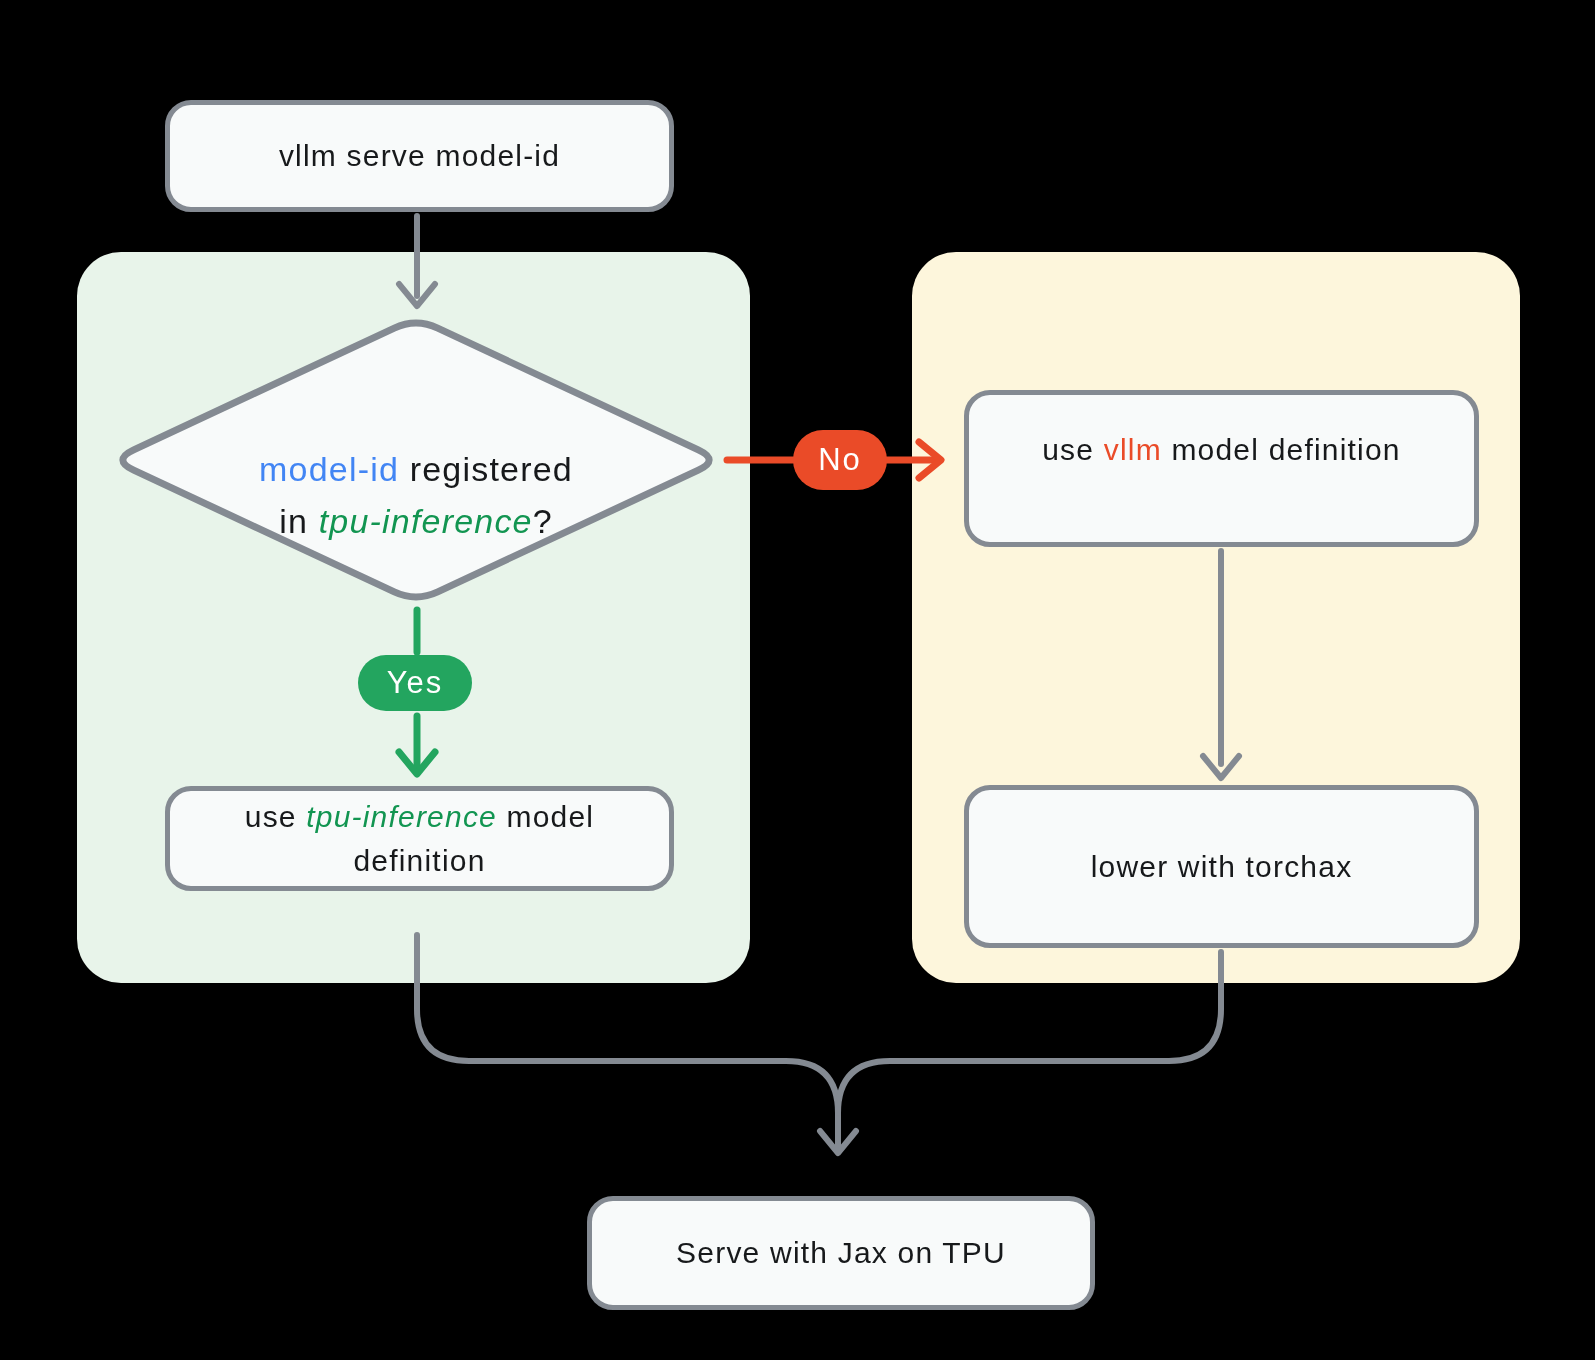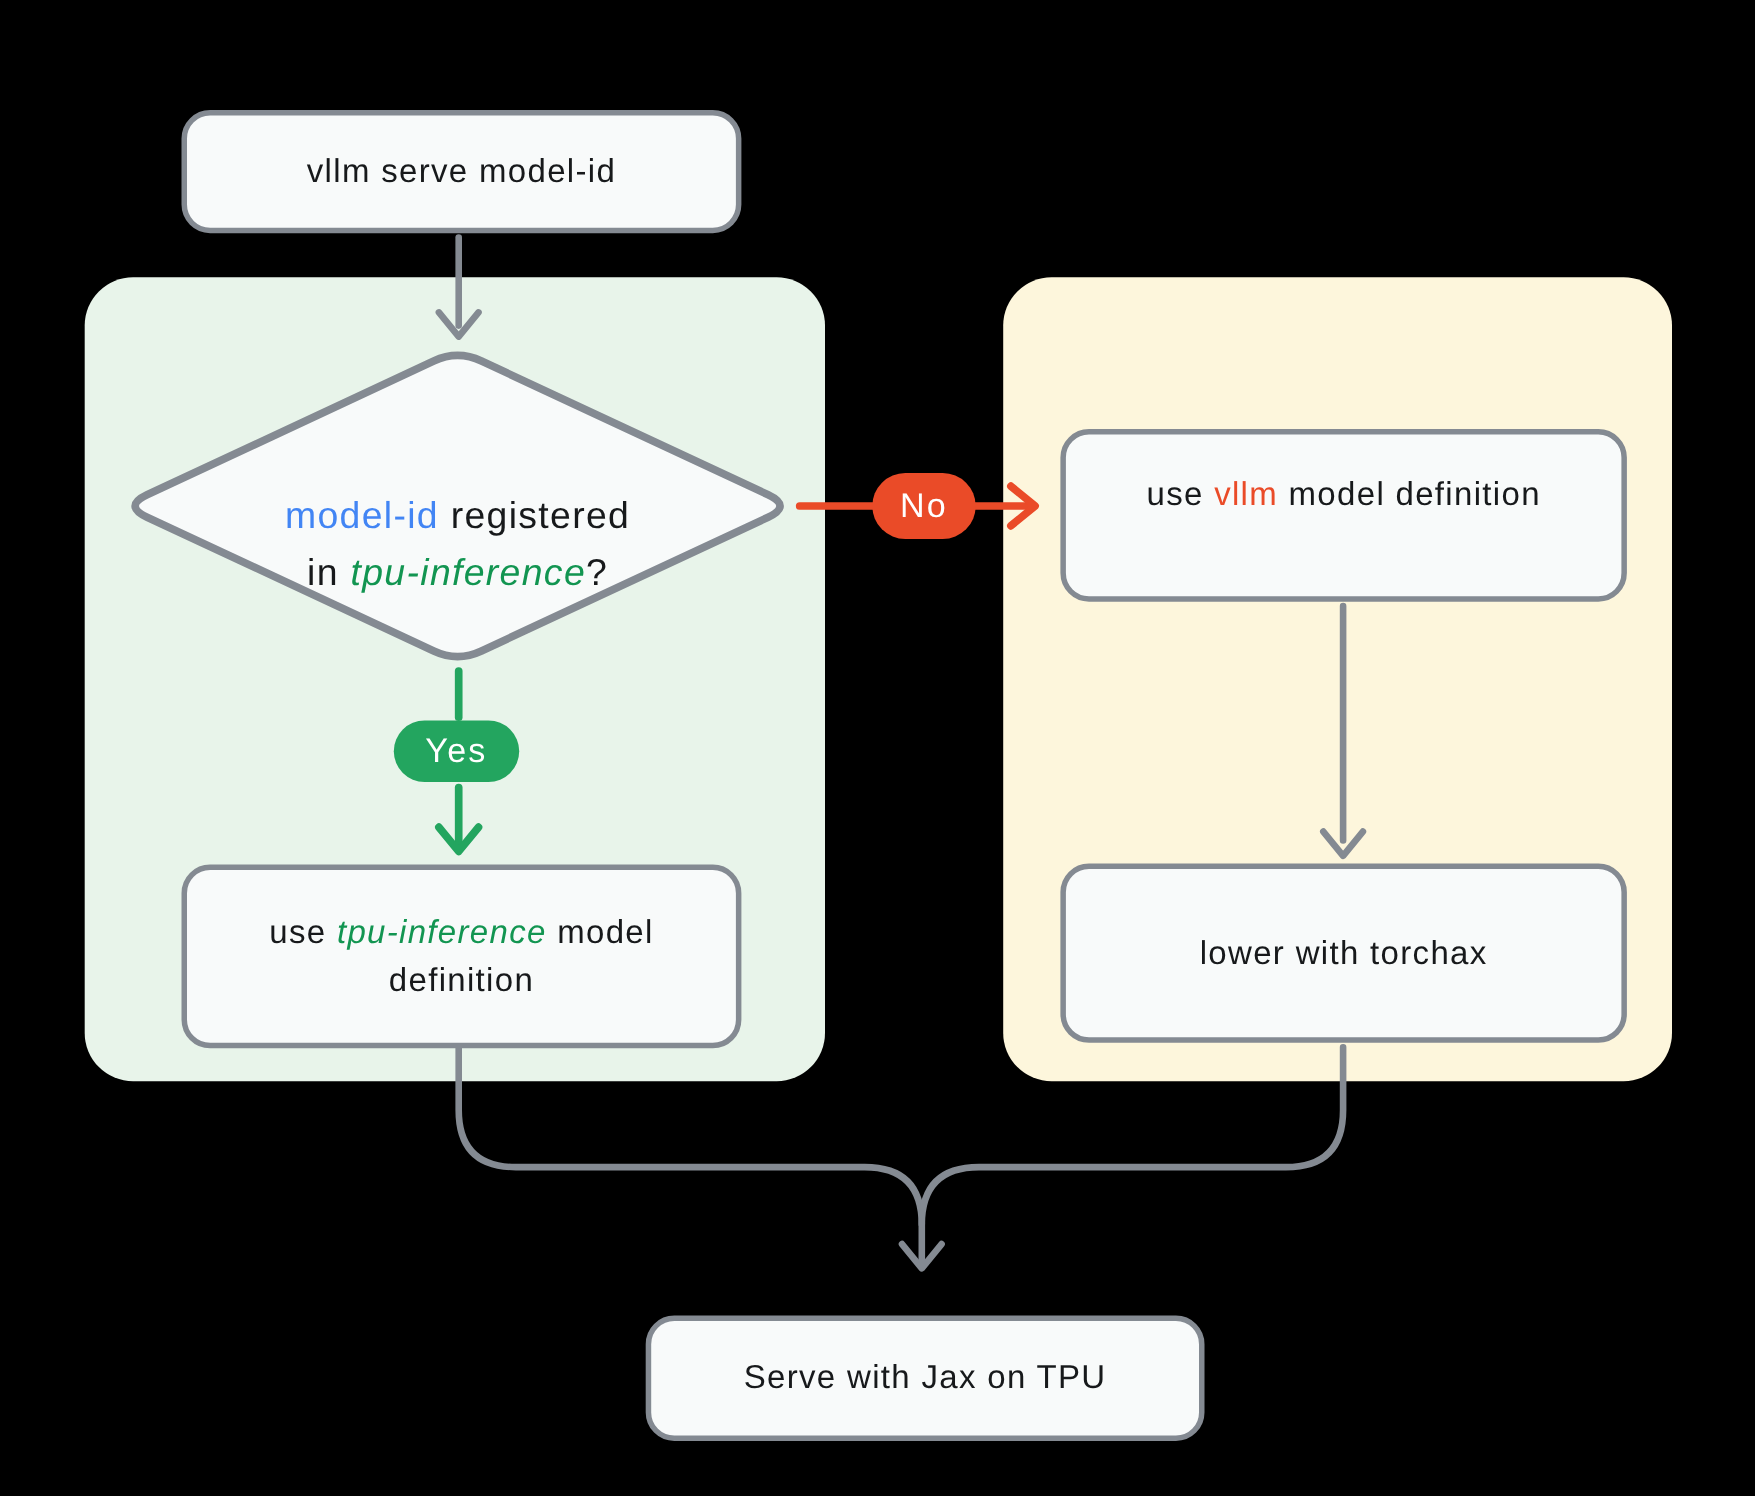--- a/index.html
+++ b/index.html
@@ -31,21 +31,21 @@
     position:absolute;z-index:3;
     background:var(--node-bg);
     border:5px solid var(--node-border);
     border-radius:26px;
     display:flex;align-items:center;justify-content:center;
     text-align:center;
     font-size:30px;line-height:46px;letter-spacing:1.2px;
     box-sizing:border-box;
   }
   #start-node{left:165px;top:100px;width:509px;height:112px;}
-  #tpu-node{left:165px;top:786px;width:509px;height:167px;line-height:44px;padding:0 22px;}
+  #tpu-node{left:165px;top:786px;width:509px;height:105px;line-height:44px;padding:0 22px;}
   #vllm-node{left:964px;top:390px;width:515px;height:157px;align-items:flex-start;padding-top:32px;}
   #torchax-node{left:964px;top:785px;width:515px;height:163px;line-height:45px;}
   #serve-node{left:587px;top:1196px;width:508px;height:114px;align-items:center;}
   #decision-label{
     position:absolute;left:141px;top:403px;width:550px;z-index:4;
     text-align:center;font-size:34px;line-height:52px;letter-spacing:1.2px;margin-top:40px;
   }
   .badge{
     position:absolute;z-index:4;border-radius:30px;
     display:flex;align-items:center;justify-content:center;

